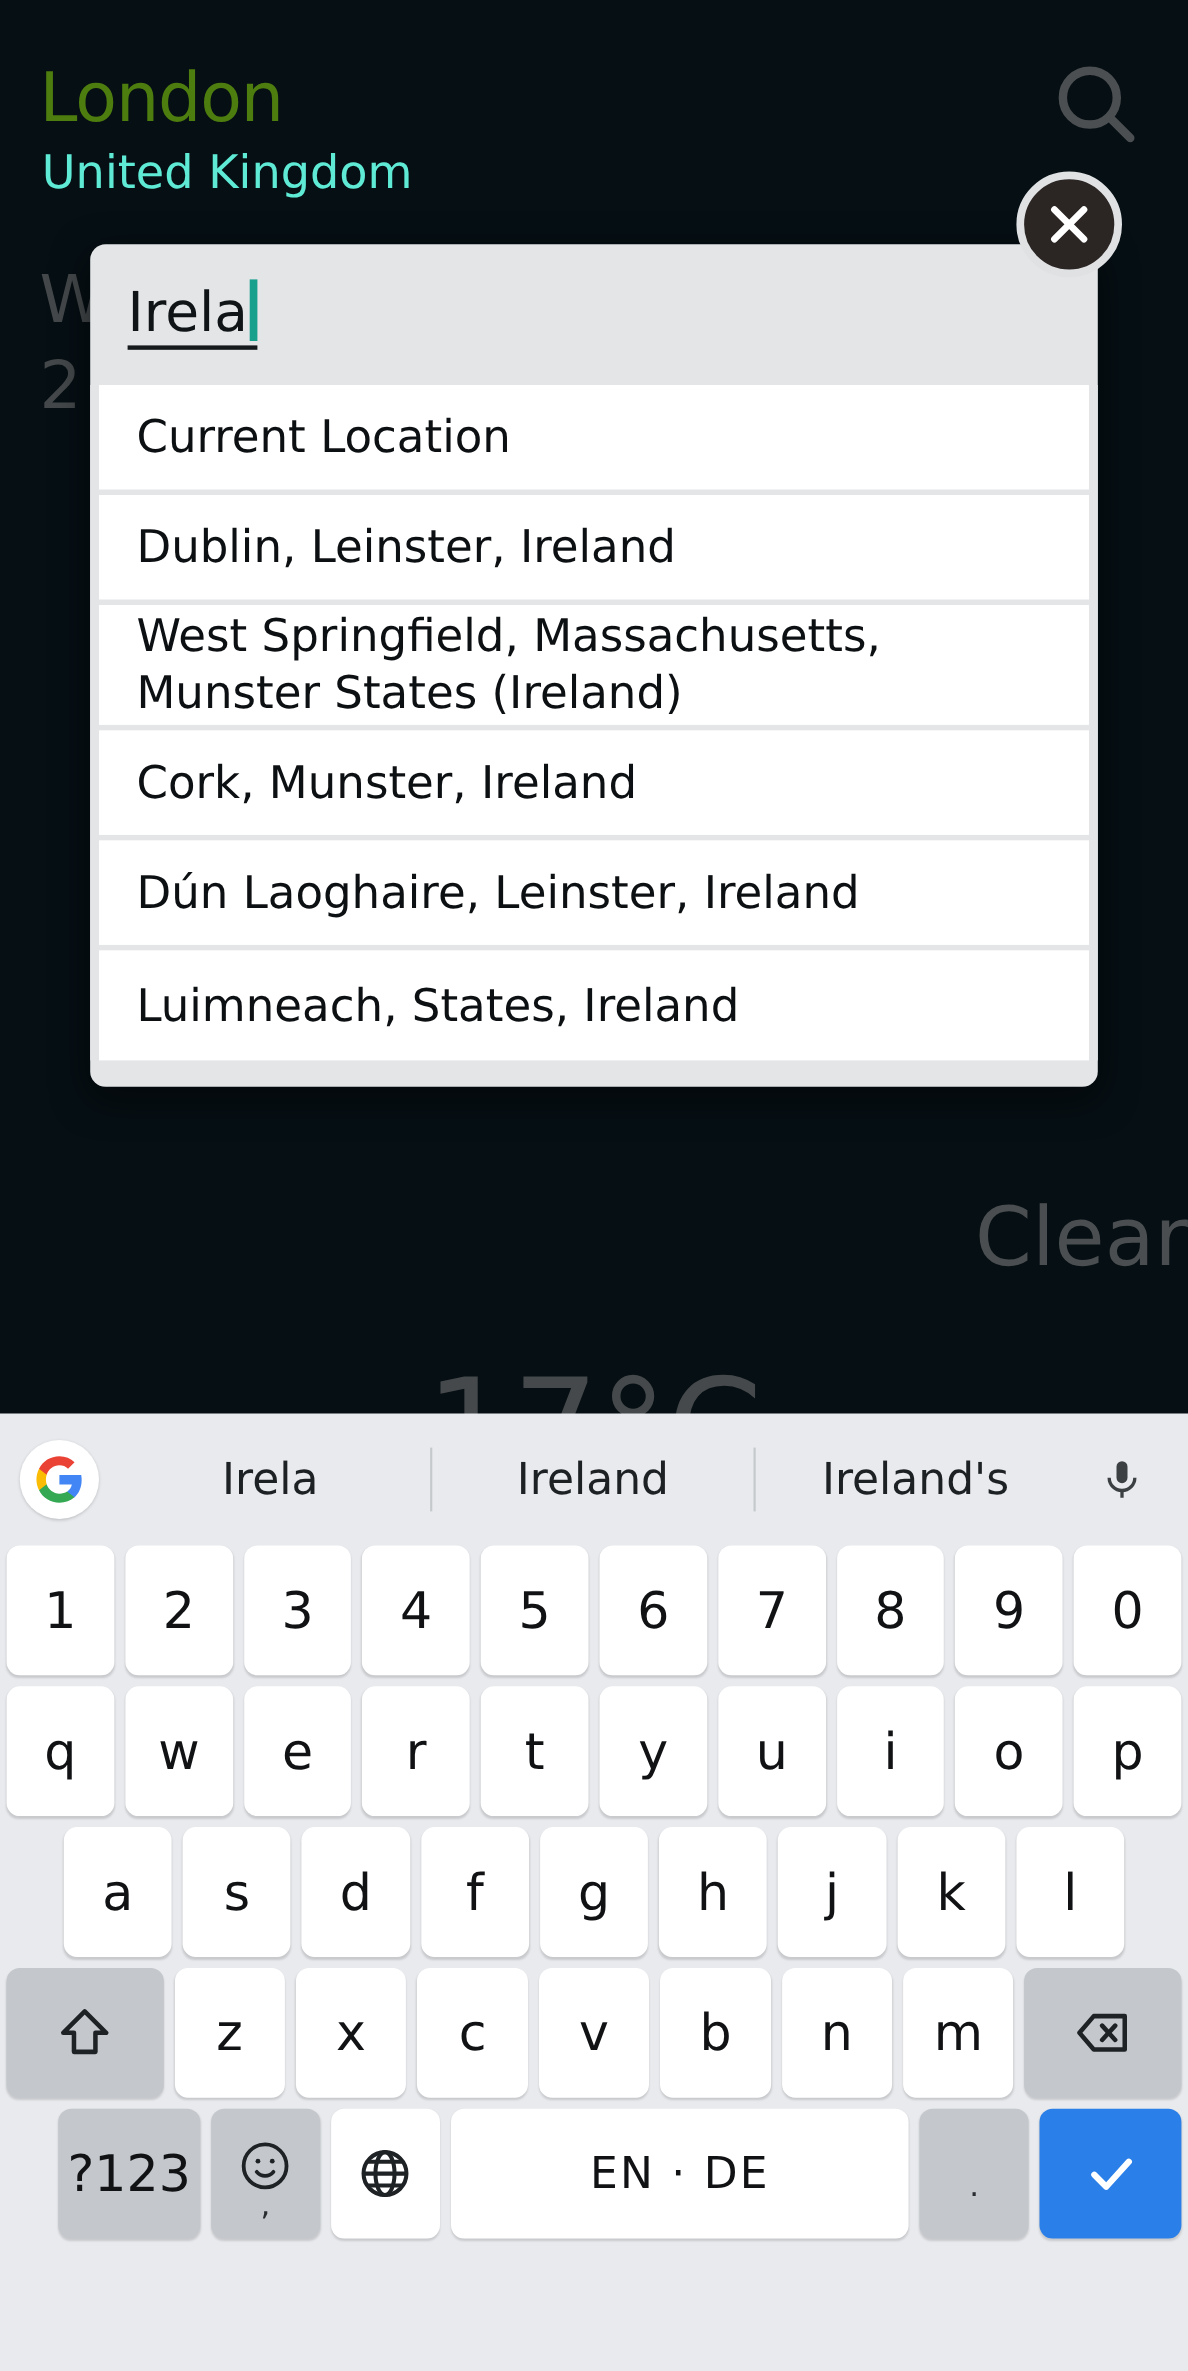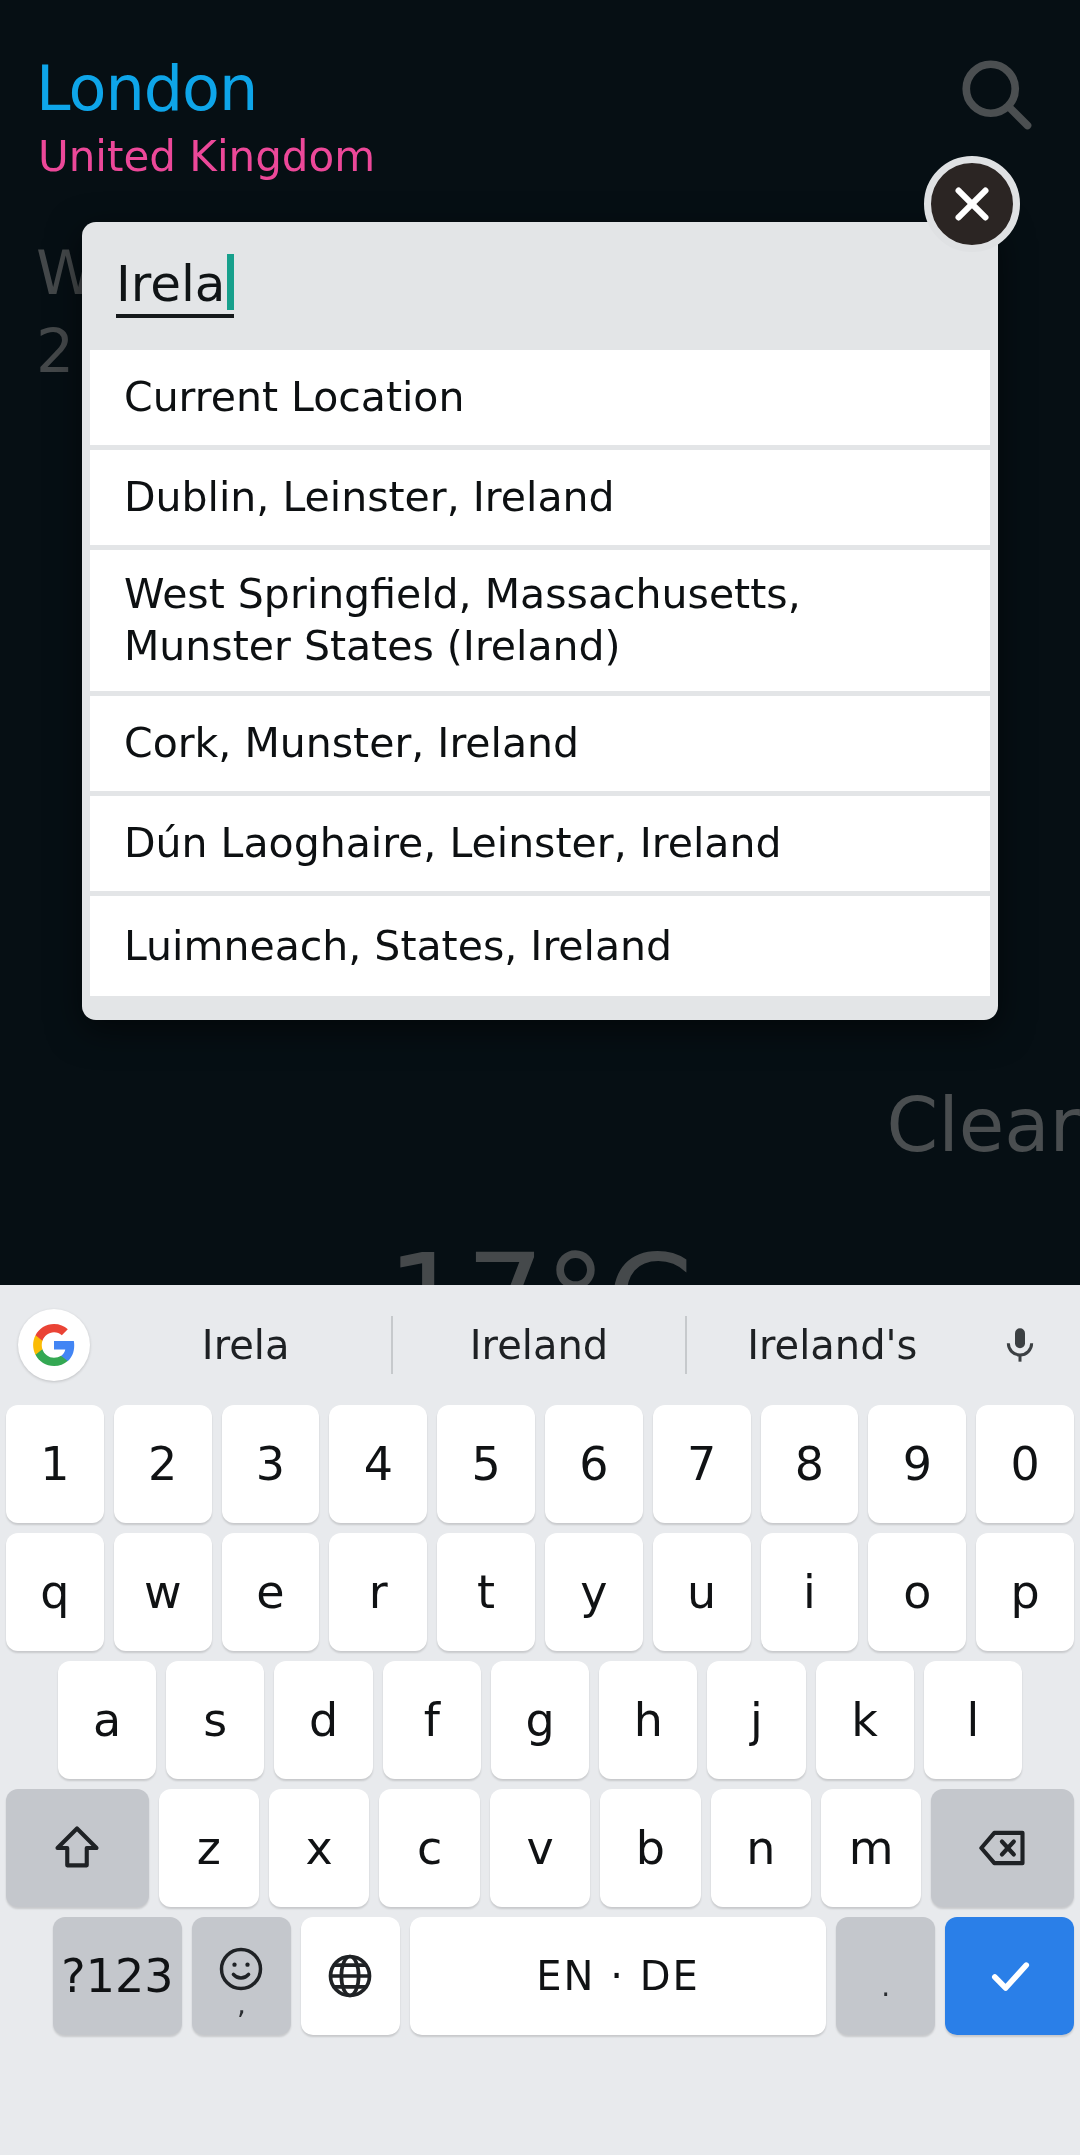--- a/index.html
+++ b/index.html
@@ -7,26 +7,26 @@
     width: 1080px; height: 2155px;
     background: #060f14;
     font-family: "DejaVu Sans", sans-serif;
     overflow: hidden;
   }
   #root { position: relative; width: 1080px; height: 2155px; background: #060f14; }
 
   
   .wx-city {
     position: absolute; left: 36px; top: 52px;
-    font-size: 62px; font-weight: 400; color: #0ea5e9;
+    font-size: 62px; font-weight: 400; color: #4d7c0f;
     font-family: "DejaVu Sans", sans-serif; letter-spacing: -1px;
   }
   .wx-country {
     position: absolute; left: 38px; top: 132px;
-    font-size: 42px; color: #ec4899;
+    font-size: 42px; color: #5eead4;
   }
   .wx-search-icon {
     position: absolute; right: 42px; top: 52px;
     width: 84px; height: 84px;
   }
   .wx-day {
     position: absolute; left: 36px; top: 238px;
     font-size: 60px; color: #44484a;
   }
   .wx-date {
@@ -70,21 +70,21 @@
   }
   .caret {
     display: inline-block; width: 7px; height: 56px;
     background: #17a08c; margin-left: 1px;
   }
   .results { background: #e3e5e7; }
   .result-row {
     background: #ffffff;
     min-height: 100px;
     display: flex; align-items: center;
-    padding: 18px 34px;
+    padding: 2px 34px;
     border-bottom: 5px solid #e3e5e7;
     margin: 0 8px;
   }
   .result-row:last-child { border-bottom: none; }
   .result-text {
     font-size: 41px; color: #0d1012; line-height: 1.28;
     font-family: "DejaVu Sans", sans-serif;
   }
   .close-btn {
     position: absolute; right: -22px; top: -66px;

